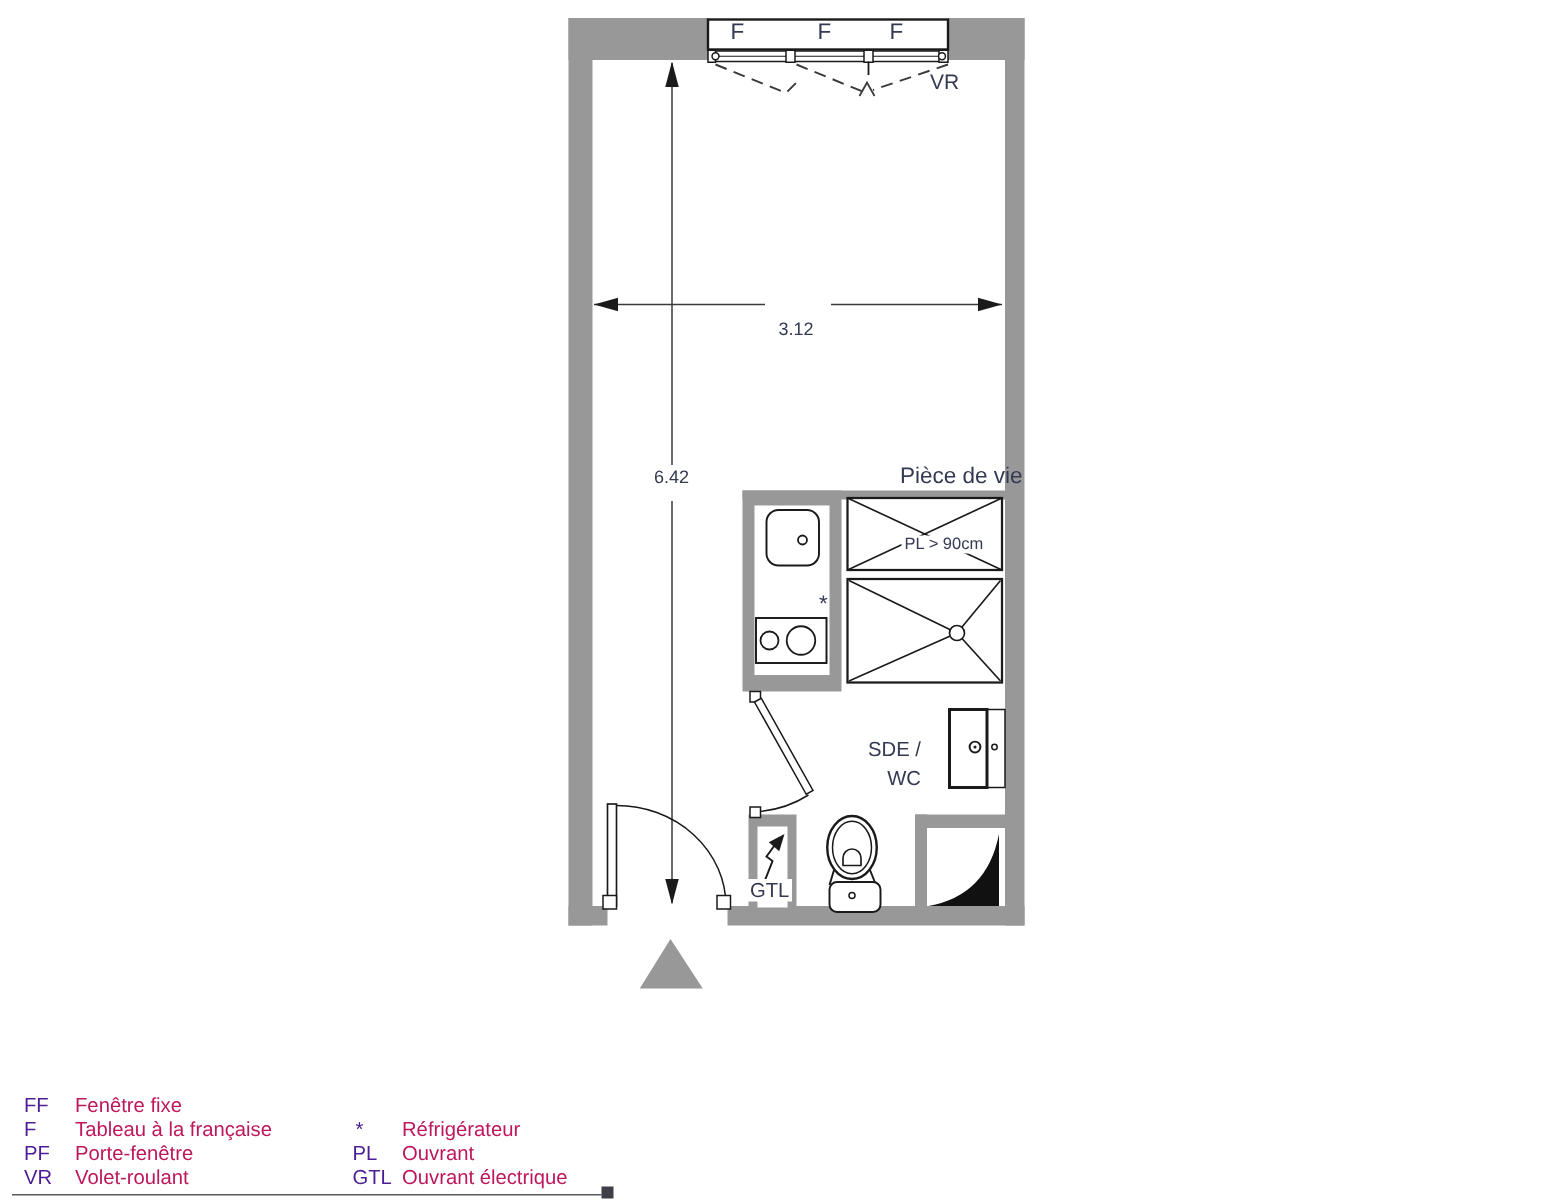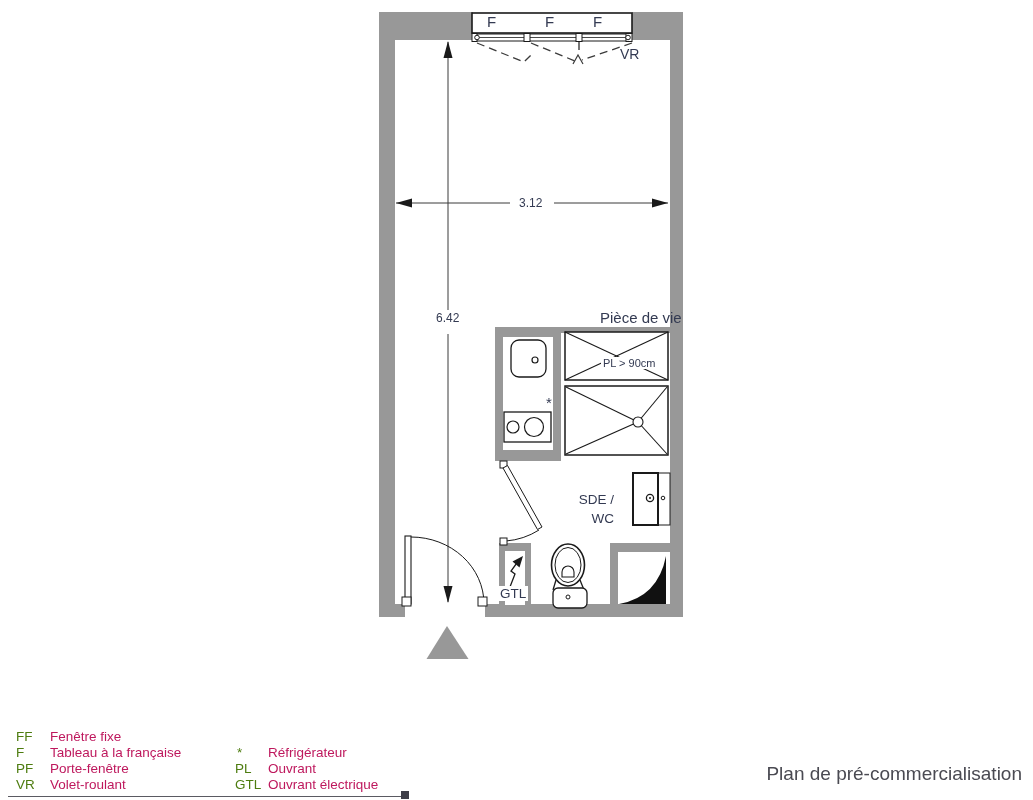--- a/index.html
+++ b/index.html
@@ -4,21 +4,21 @@
 <style>
   html,body{margin:0;padding:0;background:#fff;}
   #stage{position:relative;width:1033px;height:800px;background:#fff;overflow:hidden;
          font-family:"Liberation Sans",sans-serif;}
   #plan-svg{position:absolute;left:0;top:0;}
   .lbl{position:absolute;color:#333a52;white-space:nowrap;}
   .lbl.bgw{background:#fff;padding:0 2px;}
   .f-label{font-size:15px;}
   .dim{font-size:12px;}
   .room{font-size:15px;}
-  .legend-abbr{position:absolute;color:#4d7c0f;font-size:13.5px;white-space:nowrap;}
+  .legend-abbr{position:absolute;color:#4c1d95;font-size:13.5px;white-space:nowrap;}
   .legend-desc{position:absolute;color:#be185d;font-size:13.5px;white-space:nowrap;}
   #doc-title{position:absolute;right:11px;top:763px;font-size:19px;color:#4a4a52;}
   #footer-rule{position:absolute;left:8px;top:796px;width:393px;border-top:1.6px solid #5a5a62;}
   #footer-square{position:absolute;left:401px;top:791px;width:8px;height:8px;background:#3e3e48;}
 </style>
 </head>
 <body>
 
 <div id="stage">
 
@@ -137,21 +137,21 @@
     </g>
 
     <polygon points="447,626 468.5,659 426.5,659" fill="#989898"></polygon>
   </svg>
 
   <div class="lbl f-label" style="left:487px;top:13px;">F</div>
   <div class="lbl f-label" style="left:545px;top:13px;">F</div>
   <div class="lbl f-label" style="left:593px;top:13px;">F</div>
   <div class="lbl" style="left:620px;top:46px;font-size:14px;">VR</div>
 
-  <div class="lbl dim bgw" style="left:517px;top:196px;">3.12</div>
+  <div class="lbl dim bgw" style="left:517px;top:212px;">3.12</div>
   <div class="lbl dim bgw" style="left:434px;top:311px;">6.42</div>
 
   <div class="lbl room" style="left:600px;top:309px;">Pièce de vie</div>
   <div class="lbl bgw" style="left:601px;top:357px;font-size:11px;">PL &gt; 90cm</div>
 
   <div class="lbl" style="left:556px;top:490px;width:58px;text-align:right;font-size:13.5px;line-height:19px;">
     <div>SDE /</div>
     <div>WC</div>
   </div>
 
@@ -172,14 +172,13 @@
     <div class="legend-desc" style="left:268px;top:745px;">Réfrigérateur</div>
     <div class="legend-abbr" style="left:235px;top:761px;">PL</div>
     <div class="legend-desc" style="left:268px;top:761px;">Ouvrant</div>
     <div class="legend-abbr" style="left:235px;top:777px;">GTL</div>
     <div class="legend-desc" style="left:268px;top:777px;">Ouvrant électrique</div>
   </div>
 
   <div id="footer-rule"></div>
   <div id="footer-square"></div>
 
-  <div id="doc-title">Plan de pré-commercialisation</div>
 </div>
 
 </body></html>

